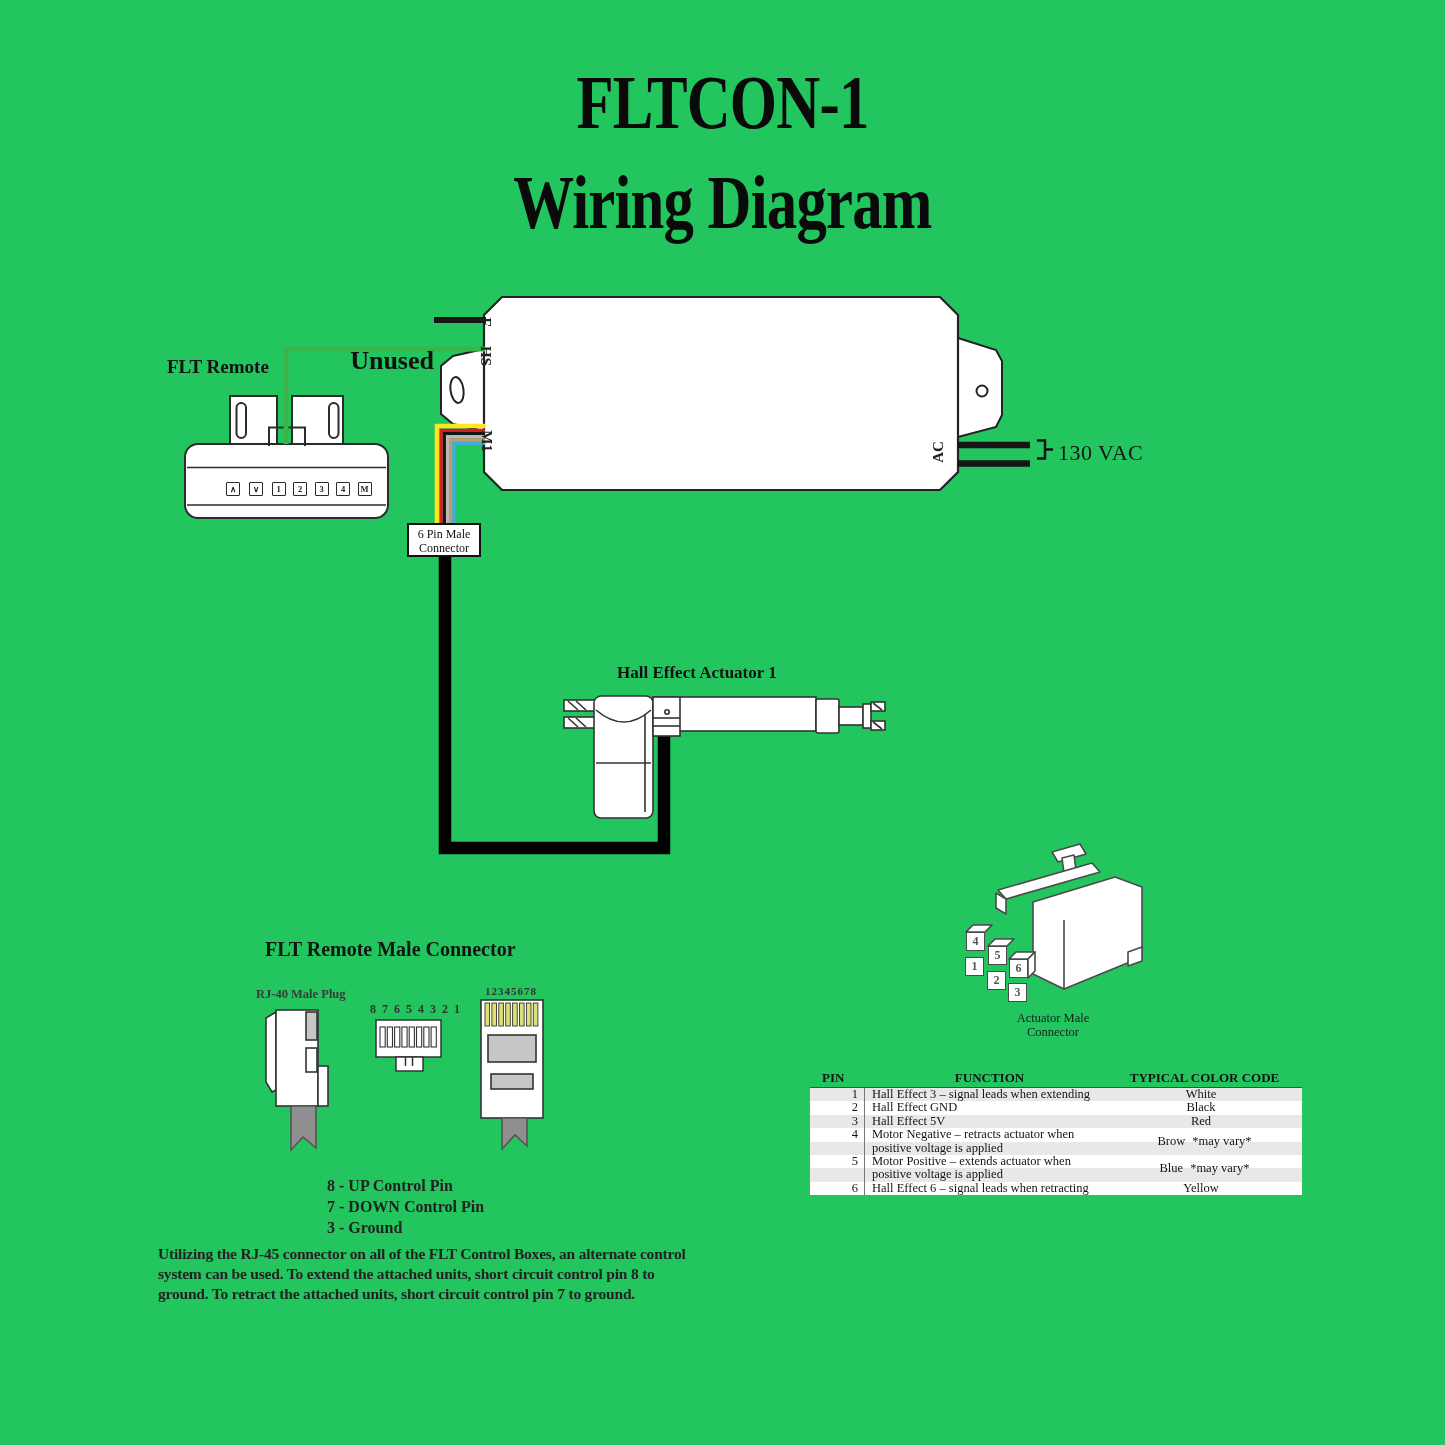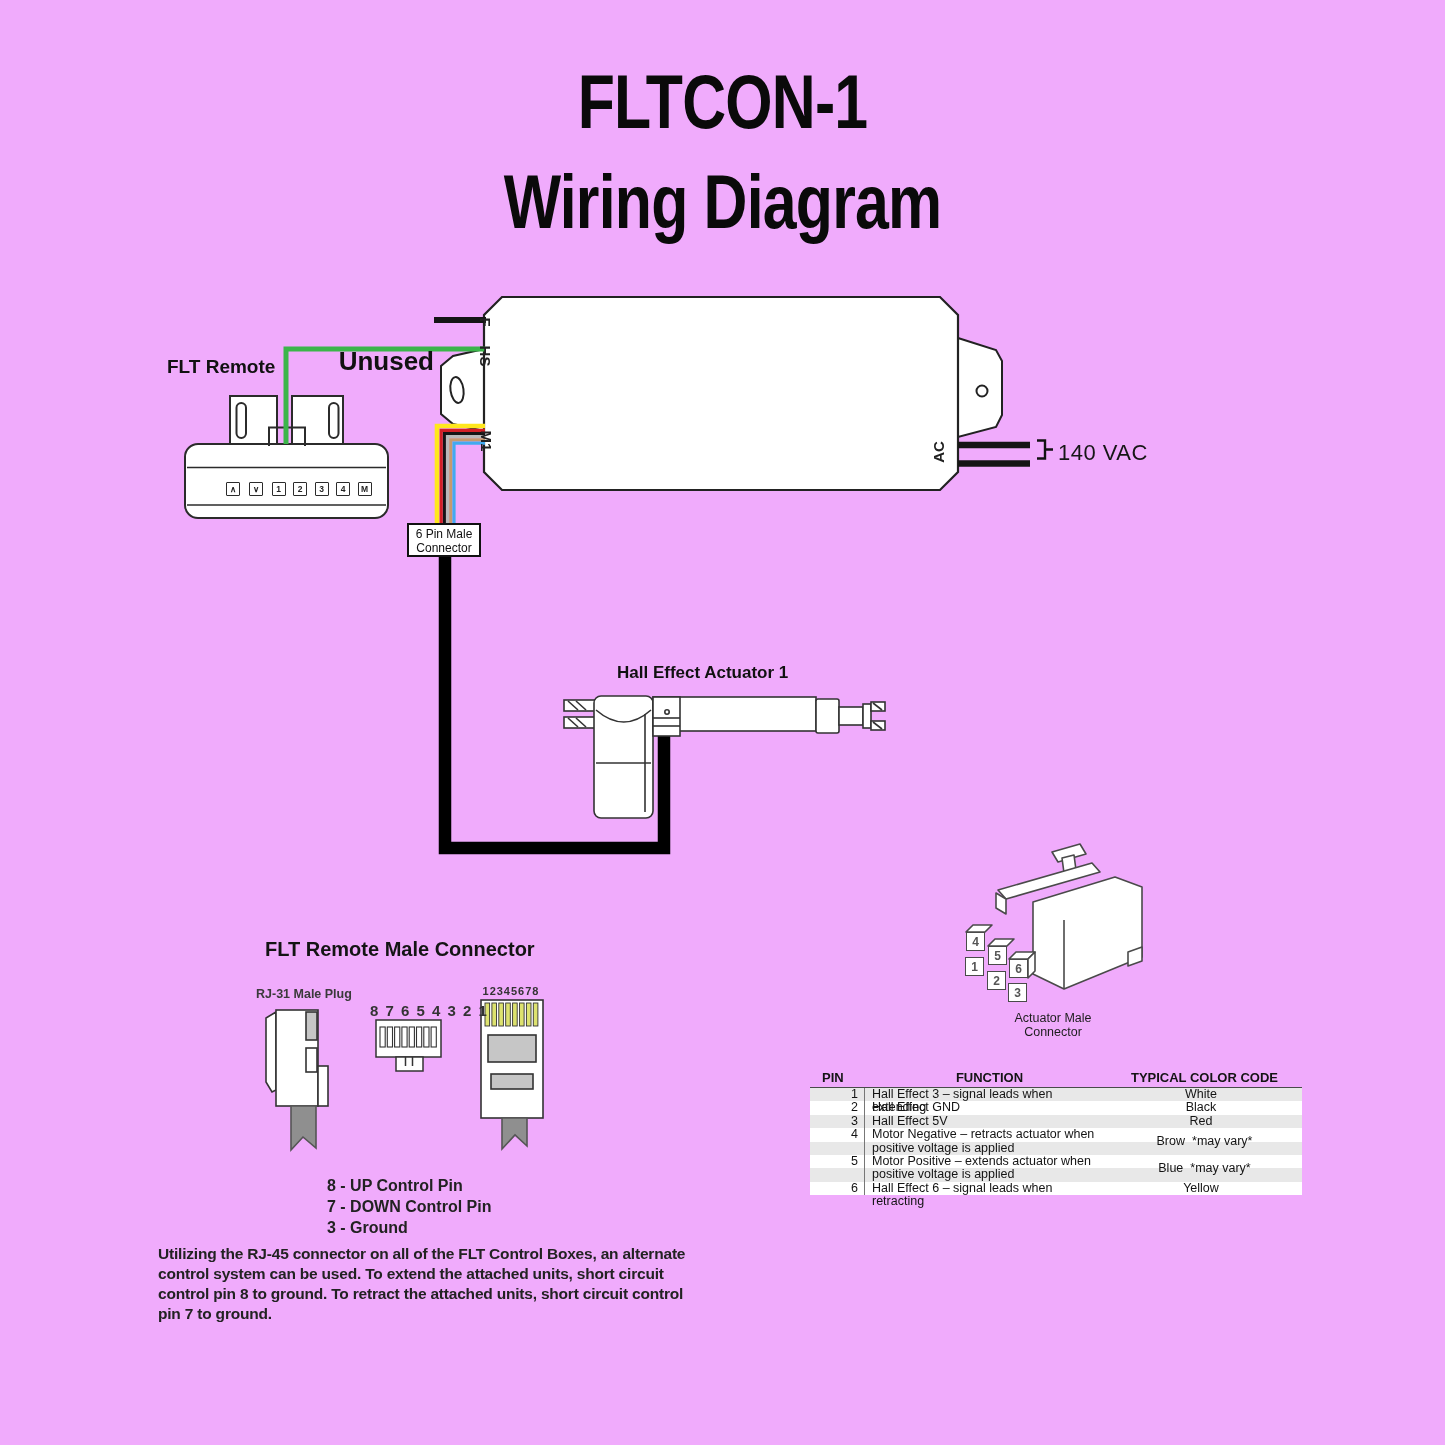--- a/index.html
+++ b/index.html
@@ -1,17 +1,17 @@
 <!DOCTYPE html>
 <html><head>
 <meta charset="utf-8">
 <style>
   html,body{margin:0;padding:0;background:#ffffff;}
-  #canvas{position:relative;width:1445px;height:1445px;background:#f0abfc;overflow:hidden;
-          font-family:Liberation Sans, sans-serif;color:#111;}
+  #canvas{position:relative;width:1445px;height:1445px;background:#22c55e;overflow:hidden;
+          font-family:Liberation Serif, serif;color:#111;}
   .abs{position:absolute;}
   svg{position:absolute;left:0;top:0;}
 
   
   .title-wrap{left:0;top:52px;width:1445px;text-align:center;}
   .title-line{font-size:76px;font-weight:700;letter-spacing:-1px;line-height:100px;
               transform:scaleX(0.80);transform-origin:50% 50%;color:#0a0a0a;}
 
   
   .lbl-unused{left:328px;top:303px;width:106px;text-align:right;font-size:26px;font-weight:700;margin-top:43px;}
@@ -26,21 +26,21 @@
               font-size:12px;line-height:14px;text-align:center;padding-top:2px;box-sizing:border-box;}
 
   
   .rbtn{position:absolute;width:14px;height:14px;border:1.4px solid #2b2b2b;background:#fff;
         box-sizing:border-box;font-size:8.5px;font-weight:700;color:#222;
         display:flex;align-items:center;justify-content:center;border-radius:1px;}
 
   
   .hdr-rj45{left:265px;top:938px;font-size:20px;font-weight:700;color:#141414;}
   .lbl-rj45plug{left:256px;top:987px;font-size:12.5px;font-weight:700;color:#3a3a3a;}
-  .nums-mid{left:370px;top:1002px;width:75px;text-align:center;font-size:15px;font-weight:700;
+  .nums-mid{left:370px;top:1002px;width:75px;text-align:center;font-size:12px;font-weight:700;
             color:#333;letter-spacing:1.5px;white-space:nowrap;}
   .nums-front{left:477px;top:985px;width:68px;text-align:center;font-size:11px;font-weight:700;
             color:#333;letter-spacing:1px;white-space:nowrap;}
 
   
   .apin{position:absolute;width:19px;height:19px;border:1.6px solid #4a4a4a;background:#fff;
         box-sizing:border-box;font-size:12px;font-weight:700;color:#555;
         display:flex;align-items:center;justify-content:center;}
   .lbl-actconn{width:140px;text-align:center;font-size:12.5px;color:#1d1d1d;line-height:14px;}
 
@@ -205,41 +205,41 @@
   </div>
 
   <div class="abs lbl-unused">Unused</div>
   <div class="abs lbl-remote">FLT Remote</div>
 
   <div class="abs port cw" style="left:485px;top:322px;">F</div>
   <div class="abs port cw" style="left:485px;top:356px;">HS</div>
   <div class="abs port cw" style="left:486px;top:441px;">M1</div>
   <div class="abs port ccw" style="left:938px;top:452px;">AC</div>
 
-  <div class="abs lbl-vac">140 VAC</div>
+  <div class="abs lbl-vac">130 VAC</div>
 
   <div>
     <div class="rbtn" style="left:226px;top:482px;">∧</div>
     <div class="rbtn" style="left:249px;top:482px;">∨</div>
     <div class="rbtn" style="left:271.5px;top:482px;">1</div>
     <div class="rbtn" style="left:293px;top:482px;">2</div>
     <div class="rbtn" style="left:314.5px;top:482px;">3</div>
     <div class="rbtn" style="left:336px;top:482px;">4</div>
     <div class="rbtn" style="left:357.5px;top:482px;">M</div>
   </div>
 
   <div class="abs sixpin-box">
     <div>6 Pin Male</div>
     <div>Connector</div>
   </div>
 
   <div class="abs lbl-actuator">Hall Effect Actuator 1</div>
 
   <div class="abs hdr-rj45">FLT Remote Male Connector</div>
-  <div class="abs lbl-rj45plug">RJ-31 Male Plug</div>
+  <div class="abs lbl-rj45plug">RJ-40 Male Plug</div>
   <div class="abs nums-mid">8 7 6 5 4 3 2 1</div>
   <div class="abs nums-front">12345678</div>
 
   <div>
     <div class="apin" style="left:966px;top:932px;">4</div>
     <div class="apin" style="left:988px;top:946px;">5</div>
     <div class="apin" style="left:1009px;top:959px;">6</div>
     <div class="apin" style="left:965px;top:957px;">1</div>
     <div class="apin" style="left:987px;top:971px;">2</div>
     <div class="apin" style="left:1008px;top:983px;">3</div>

